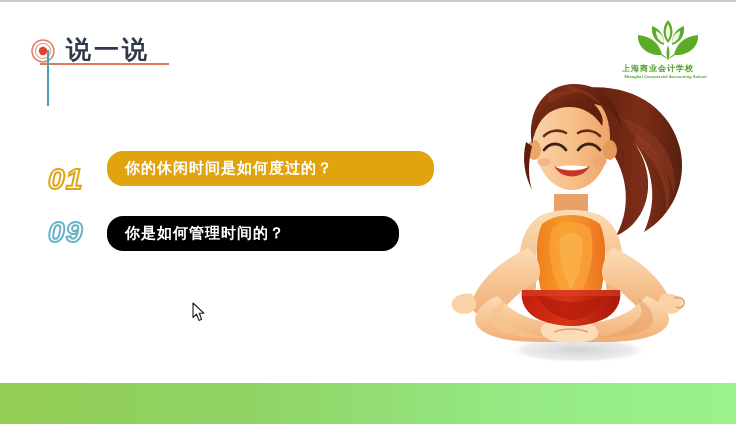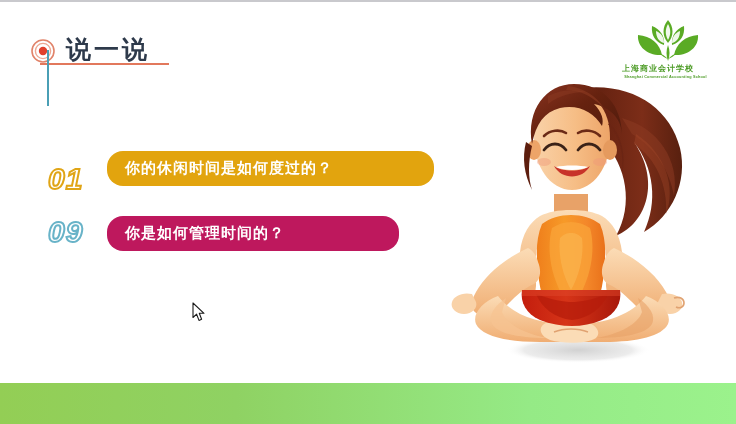--- a/index.html
+++ b/index.html
@@ -108,21 +108,21 @@
   }
 
   #q-row-2 { top: 213px; width: 355px; }
   #q-row-2 .q-num {
     -webkit-text-stroke: 2px #68b3c8;
     text-stroke: 2px #68b3c8;
   }
   #q-row-2 .q-bar {
     left: 59px;
     width: 292px;
-    background: #be185d;
+    background: #000000;
   }
 
   
   #logo {
     position: absolute;
     right: 22px; top: 16px;
     width: 92px; height: 72px;
   }
   #logo-mark { display: block; margin: 0 auto; }
   #logo-name-cn {

